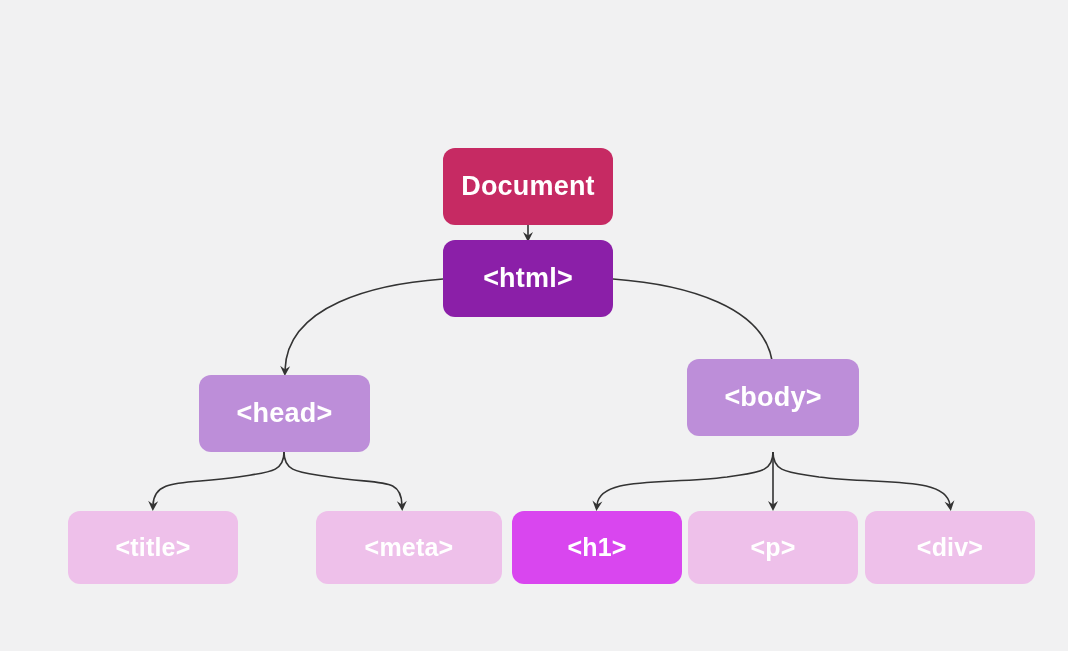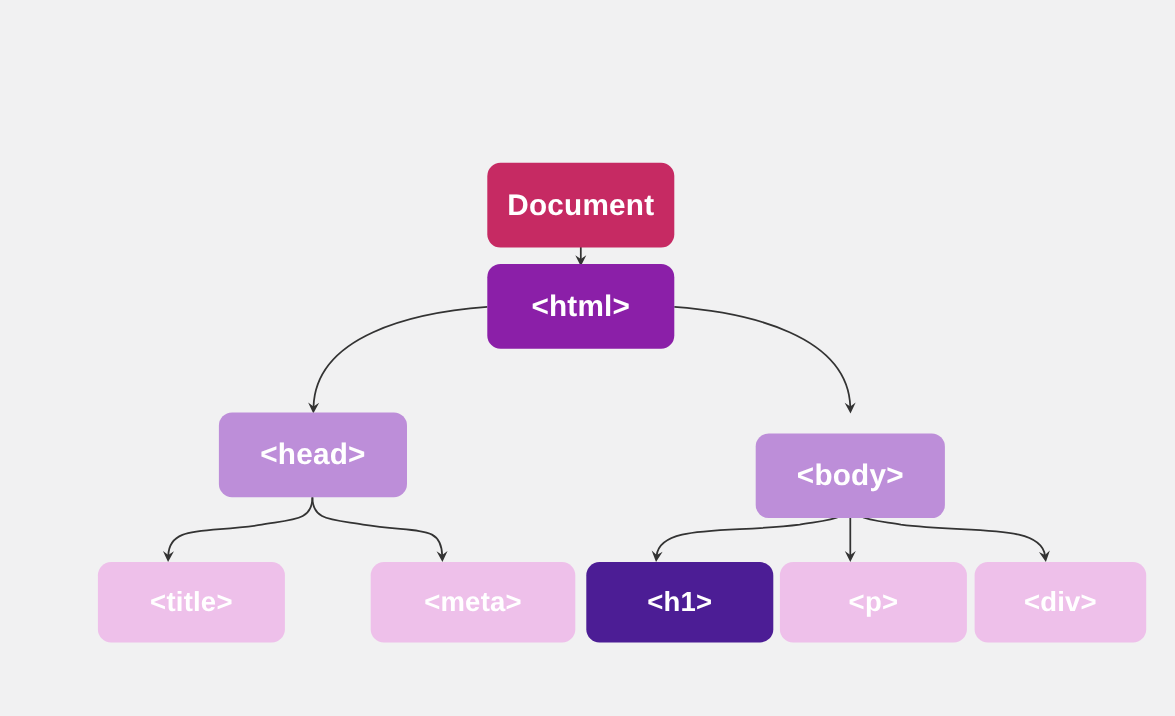--- a/index.html
+++ b/index.html
@@ -15,31 +15,31 @@
   .node {
     position: absolute;
     border-radius: 12px;
     display: flex; align-items: center; justify-content: center;
     color: #ffffff;
     font-weight: bold;
     font-size: 27px;
     letter-spacing: 0.2px;
     user-select: none;
   }
-  .node.leaf { font-size: 25px; margin-left: 21px; }
+  .node.leaf { font-size: 25px; }
 
   #n-document { left: 443px; top: 104px; width: 170px; height: 77px; margin-top: 44px; }
   #n-html     { left: 443px; top: 240px; width: 170px; height: 77px; }
   #n-head     { left: 199px; top: 375px; width: 171px; height: 77px; }
-  #n-body     { left: 687px; top: 394px; width: 172px; height: 77px; }
+  #n-body     { left: 687px; top: 359px; width: 172px; height: 77px; }
   #n-title    { left:  68px; top: 511px; width: 170px; height: 73px; }
   #n-meta     { left: 316px; top: 511px; width: 186px; height: 73px; }
   #n-h1       { left: 512px; top: 511px; width: 170px; height: 73px; }
   #n-p        { left: 688px; top: 511px; width: 170px; height: 73px; }
-  #n-div      { left: 865px; top: 511px; width: 156px; height: 73px; }
+  #n-div      { left: 865px; top: 511px; width: 170px; height: 73px; }
 
   .edge { fill: none; stroke-width: 1.6px; }
 </style>
 </head>
 <body style="background: rgb(241, 241, 242);">
 
 <div id="canvas">
 
   <svg class="edges" width="1068" height="651" viewBox="0 0 1068 651">
     <defs>
@@ -62,19 +62,19 @@
   <div class="node" id="n-head" style="background: rgb(189, 142, 217); color: rgb(255, 255, 255);">&lt;head&gt;</div>
 
   <div class="node" id="n-html" style="background: rgb(139, 31, 168); color: rgb(255, 255, 255);">&lt;html&gt;</div>
 
   <div class="node" id="n-body" style="background: rgb(189, 142, 217); color: rgb(255, 255, 255);">&lt;body&gt;</div>
 
   <div class="node leaf" id="n-title" style="background: rgb(238, 192, 234); color: rgb(255, 255, 255);">&lt;title&gt;</div>
 
   <div class="node leaf" id="n-meta" style="background: rgb(238, 192, 234); color: rgb(255, 255, 255);">&lt;meta&gt;</div>
 
-  <div class="node leaf" id="n-h1" style="background: #4c1d95; color: rgb(255, 255, 255);">&lt;h1&gt;</div>
+  <div class="node leaf" id="n-h1" style="background: #d946ef; color: rgb(255, 255, 255);">&lt;h1&gt;</div>
 
   <div class="node leaf" id="n-p" style="background: rgb(238, 192, 234); color: rgb(255, 255, 255);">&lt;p&gt;</div>
 
   <div class="node leaf" id="n-div" style="background: rgb(238, 192, 234); color: rgb(255, 255, 255);">&lt;div&gt;</div>
 
 </div>
 
 </body></html>

